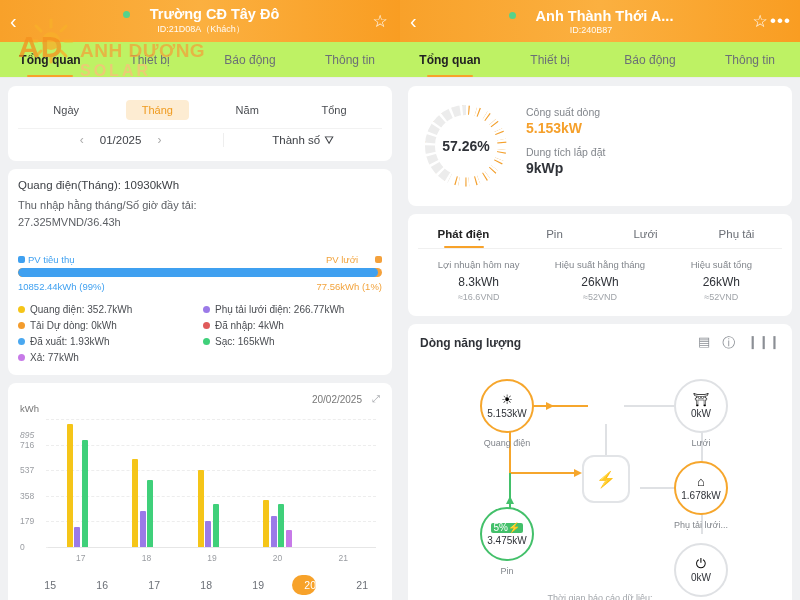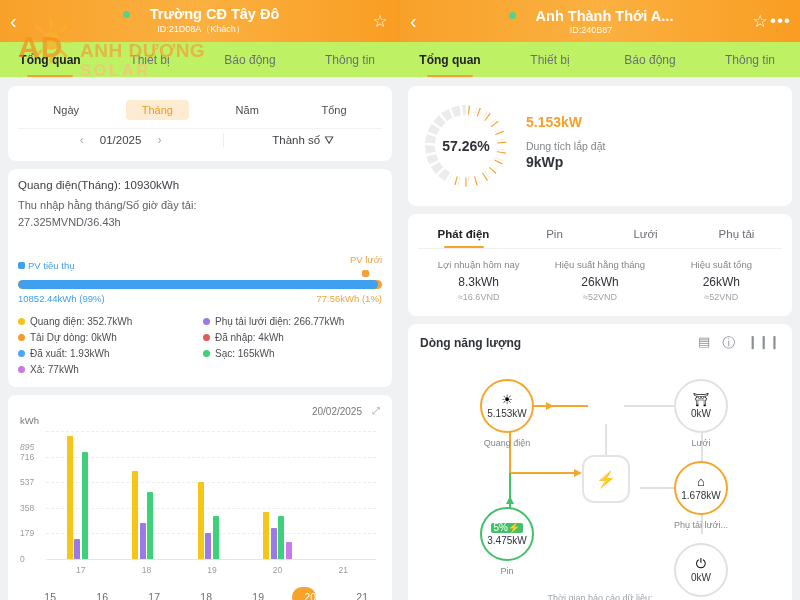--- a/index.html
+++ b/index.html
@@ -52,21 +52,21 @@
   .datenav { flex: 1.3; display:flex; align-items:center; justify-content:center; gap: 16px; font-size: 11.5px; color:#3c3f44;}
   .datenav .arrow { color: #aaa; font-size: 12px; }
   .divider-v { width: 1px; background: #eee; align-self: stretch; }
   .params { flex: 1; display:flex; align-items:center; justify-content:center; gap: 4px; font-size: 11.5px; color:#3c3f44;}
 
   
   .stat-title { font-size: 11.5px; color: #3c3f44; margin: 2px 0 6px; }
   .stat-sub { font-size: 11px; color: #5c5f64; line-height: 1.5; }
   .bar-legend { display: flex; justify-content: space-between; font-size: 9.5px; margin: 24px 0 3px; }
   .lbl-blue { color: #3fa0f0; display:flex; align-items:center; gap:3px;}
-  .lbl-orange { color: #f2a33c; display:flex; align-items:center; gap:5px;flex-direction:column;}
+  .lbl-orange { color: #f2a33c; display:flex; align-items:center; gap:17px;}
   .swatch { width:7px; height:7px; border-radius:2px; display:inline-block;}
   .progress { height: 9px; border-radius: 5px; background: #f4a13c; overflow: hidden; }
   .progress > span { display:block; height: 100%; background: #3fa0f0; border-radius: 5px;}
   .bar-values { display:flex; justify-content: space-between; font-size: 9.5px; margin-top: 4px;}
   .v-blue { color: #3fa0f0; } .v-orange { color: #f2a33c; }
 
   
   .legend-grid { display: grid; grid-template-columns: 1fr 1fr; gap: 5px 6px; margin-top: 12px; padding-bottom: 4px;}
   .lg-item { display:flex; align-items:center; gap: 5px; font-size: 10px; color: #4a4d52;}
   .lg-dot { width: 7px; height: 7px; border-radius: 50%; flex: 0 0 auto;}
@@ -348,20 +348,21 @@
     <div class="gauge">
       <svg width="92" height="92" viewBox="0 0 92 92">
         <circle cx="46" cy="46" r="36" fill="none" stroke="#ececec" stroke-width="9" stroke-dasharray="3.5 6.5" stroke-linecap="butt"></circle>
         <circle id="gauge-arc" cx="46" cy="46" r="36" fill="none" stroke="#f5a02b" stroke-width="9" stroke-dasharray="3.5 6.5" stroke-linecap="butt" stroke-dashoffset="0"></circle>
       <circle cx="46" cy="46" r="36" fill="none" stroke="#ececec" stroke-width="10" stroke-dasharray="96.67560241038798 226.1946710584651" stroke-dashoffset="-129.5190686480771"></circle>
           <circle cx="46" cy="46" r="36" fill="none" stroke="#ffffff" stroke-width="11" stroke-dasharray="2.4 7.6"></circle>
         </svg>
       <div class="pct">57.26%</div>
     </div>
     <div class="gstats">
+      <div class="gstat-lbl">Công suất dòng</div>
       <div class="gstat-val">5.153kW</div>
       <div class="gstat-lbl">Dung tích lắp đặt</div>
       <div class="gstat-val dark">9kWp</div>
     </div>
   </div>
 
   <div class="card">
     <div class="subtabs">
       <div class="subtab active">Phát điện</div>
       <div class="subtab">Pin</div>

